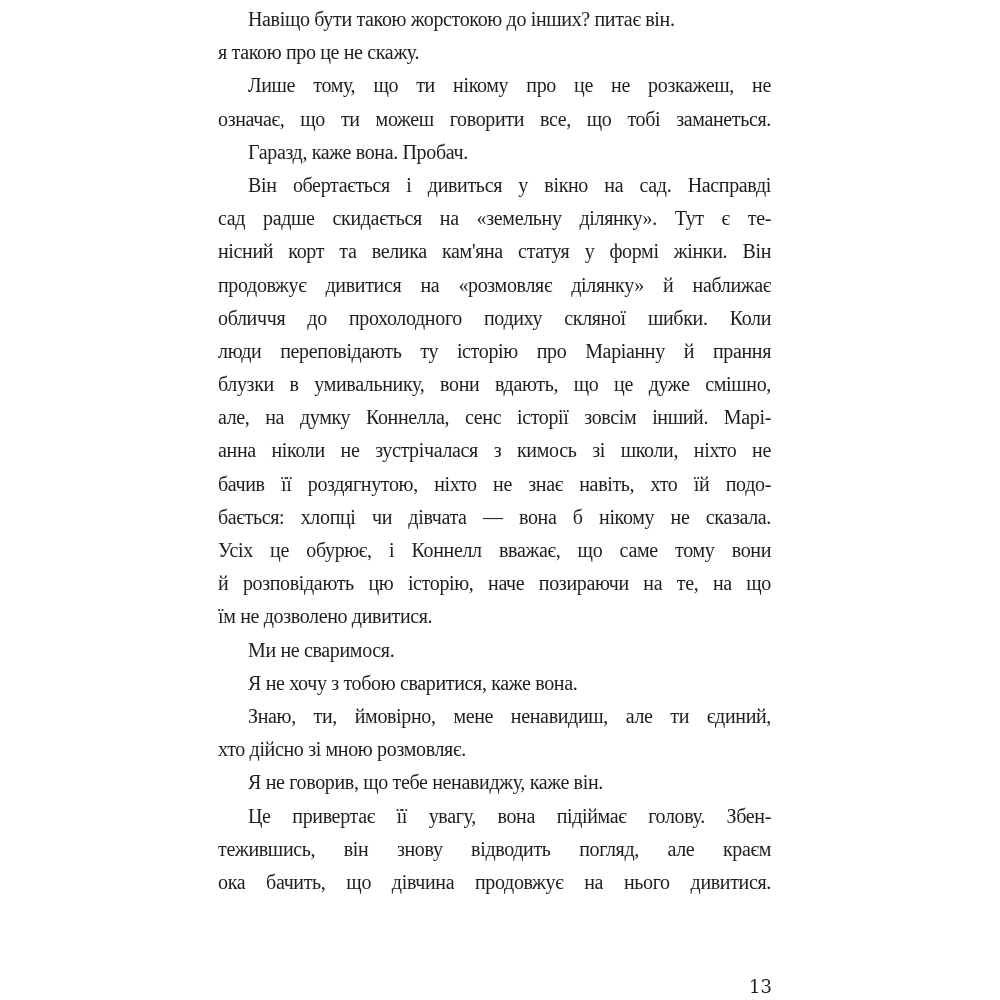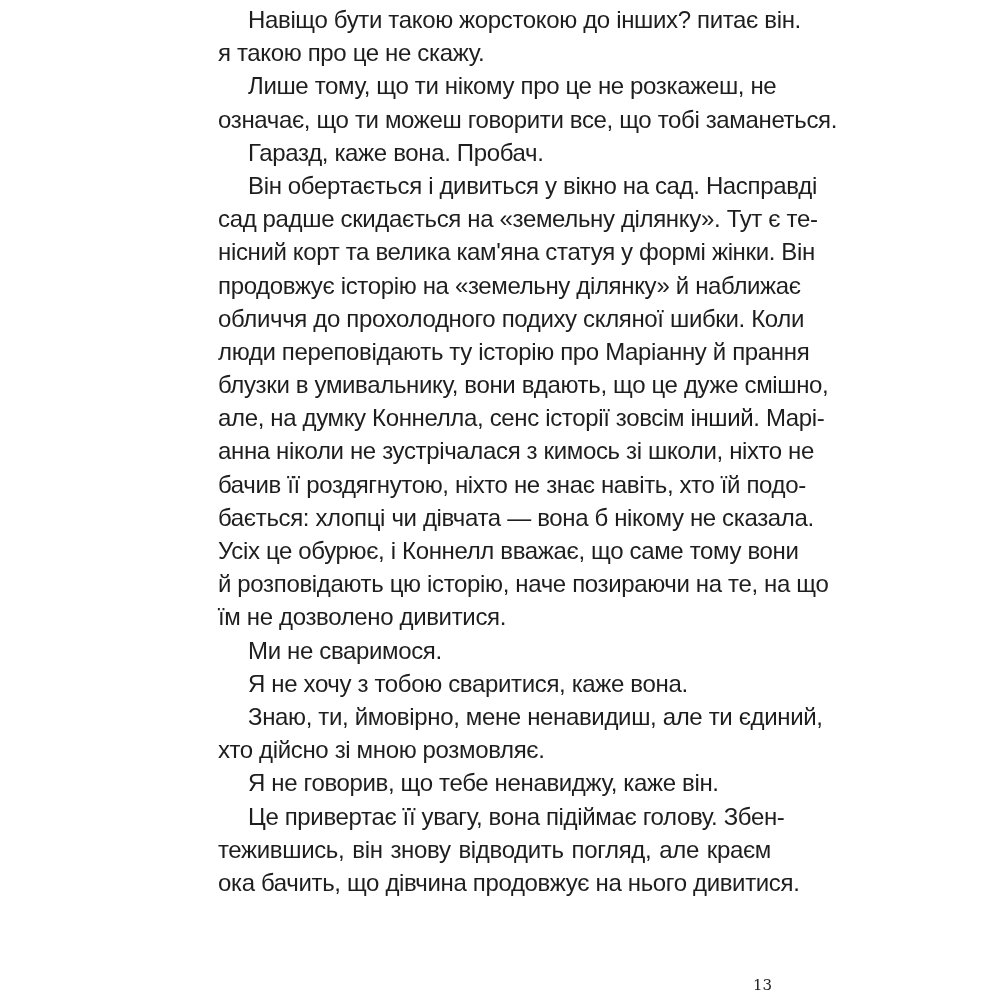--- a/index.html
+++ b/index.html
@@ -1,31 +1,31 @@
 <!DOCTYPE html>
 <html><head>
 <meta charset="utf-8">
 <style>
   html, body { margin: 0; padding: 0; background: #ffffff; }
   body { width: 1000px; height: 1000px; position: relative; overflow: hidden; }
   .page {
     position: absolute; left: 218px; top: 3px; width: 553px;
-    font-family: Liberation Sans, sans-serif;
-    font-size: 24px; line-height: 33.2px; color: #1e1e1e;
+    font-family: Liberation Serif, serif;
+    font-size: 20px; line-height: 33.2px; color: #1e1e1e;
     letter-spacing: -0.35px;
   }
   .line {
     display: block; height: 33.2px; white-space: nowrap;
     text-align: justify; text-align-last: justify;
   }
   .line.indent { padding-left: 30px; }
   .line.last { text-align-last: left; }
   .pagenum {
     position: absolute; left: 748px; top: 976px; width: 24px; text-align: right;
-    font-family: "DejaVu Serif", "Liberation Serif", serif; font-size: 15px; color: #1e1e1e;
+    font-family: "DejaVu Serif", "Liberation Serif", serif; font-size: 18px; color: #1e1e1e;
   }
 </style>
 </head>
 <body>
 
 <div class="page">
   <div>
     <span class="line indent last">Навіщо бути такою жорстокою до інших? питає він.</span>
   </div>
   <div>
@@ -35,21 +35,21 @@
     <span class="line indent">Лише тому, що ти нікому про це не розкажеш, не</span>
     <span class="line">означає, що ти можеш говорити все, що тобі заманеться.</span>
   </div>
   <div>
     <span class="line indent last">Гаразд, каже вона. Пробач.</span>
   </div>
   <div>
     <span class="line indent">Він обертається і дивиться у вікно на сад. Насправді</span>
     <span class="line">сад радше скидається на «земельну ділянку». Тут є те-</span>
     <span class="line">нісний корт та велика кам'яна статуя у формі жінки. Він</span>
-    <span class="line">продовжує історію на «земельну ділянку» й наближає</span>
+    <span class="line">продовжує дивитися на «розмовляє ділянку» й наближає</span>
     <span class="line">обличчя до прохолодного подиху скляної шибки. Коли</span>
     <span class="line">люди переповідають ту історію про Маріанну й прання</span>
     <span class="line">блузки в умивальнику, вони вдають, що це дуже смішно,</span>
     <span class="line">але, на думку Коннелла, сенс історії зовсім інший. Марі-</span>
     <span class="line">анна ніколи не зустрічалася з кимось зі школи, ніхто не</span>
     <span class="line">бачив її роздягнутою, ніхто не знає навіть, хто їй подо-</span>
     <span class="line">бається: хлопці чи дівчата — вона б нікому не сказала.</span>
     <span class="line">Усіх це обурює, і Коннелл вважає, що саме тому вони</span>
     <span class="line">й розповідають цю історію, наче позираючи на те, на що</span>
     <span class="line last">їм не дозволено дивитися.</span>

